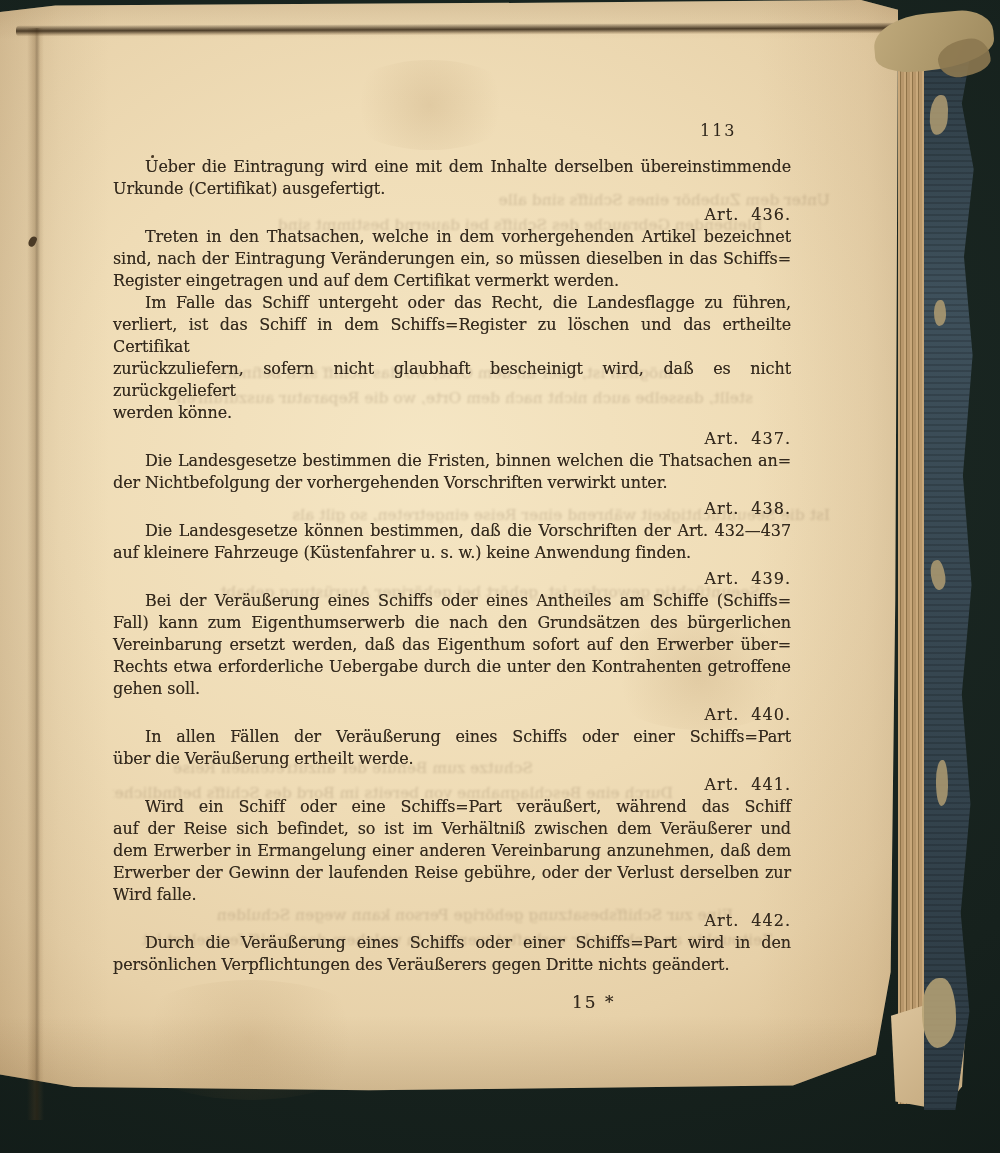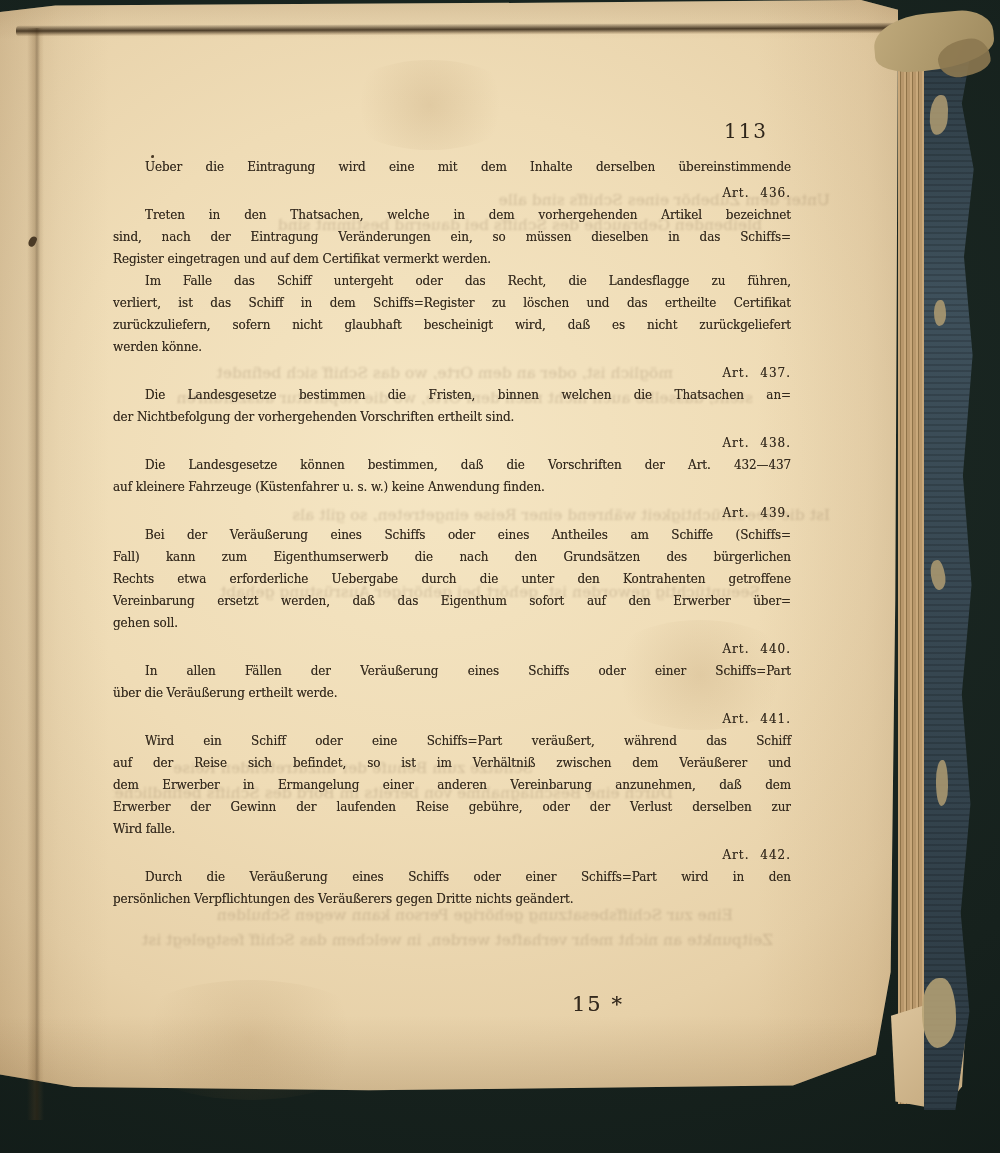--- a/index.html
+++ b/index.html
@@ -33,30 +33,30 @@
     border-radius:50% 40% 55% 45%/45% 55% 40% 50%;}
   .torn{position:absolute;left:874px;top:13px;width:120px;height:57px;
     background:linear-gradient(120deg,#c0aa7c,#9e8a5e);
     border-radius:46% 28% 60% 34%/52% 40% 46% 30%;transform:rotate(-5deg);}
   .torn2{position:absolute;left:938px;top:40px;width:52px;height:36px;background:#8c7850;
     border-radius:55% 35% 50% 40%/45% 55% 35% 50%;transform:rotate(-12deg);opacity:.9;}
   .speck{position:absolute;background:#4a3a26;border-radius:60% 40% 50% 50%;}
   .stain{position:absolute;border-radius:50%;
     background:radial-gradient(circle, rgba(150,110,60,.16), transparent 70%);}
   
-  .pagenum{position:absolute;left:700px;top:121px;width:92px;text-align:center;
-    font-size:20px;line-height:20px;letter-spacing:2px;color:#2f261b;}
+  .pagenum{position:absolute;left:700px;top:121px;width:92px;text-align:left;
+    font-size:16px;line-height:20px;letter-spacing:2px;color:#2f261b;}
   .textblock{position:absolute;left:113px;top:156px;width:678px;color:#33291d;
-    font-size:12px;line-height:22px;letter-spacing:-.1px;
+    font-size:16px;line-height:22px;letter-spacing:-.1px;
     text-shadow:0 0 .5px rgba(51,41,29,.55);}
   .ln{min-height:22px;}
   .ln.just{text-align:justify;text-align-last:justify;}
   .ln.indent{text-indent:32px;}
   .hd{text-align:right;letter-spacing:1px;word-spacing:6px;margin:4px 0 0;}
-  .sig{position:absolute;left:572px;top:992px;width:90px;font-size:21px;
+  .sig{position:absolute;left:572px;top:992px;width:90px;font-size:17px;
     letter-spacing:2px;color:#33291d;text-shadow:0 0 .5px rgba(51,41,29,.5);}
   .bleed{position:absolute;transform:scaleX(-1);filter:blur(1.1px);color:#7a6244;opacity:.26;
     font-size:15.5px;line-height:20px;white-space:nowrap;overflow:hidden;pointer-events:none;}
 </style>
 </head>
 <body>
 
 <div class="canvas">
 
   <div class="page"></div>
@@ -89,39 +89,40 @@
       <div class="bleed" style="top: 582px; left: 200px; width: 560px;">Seeuntüchtig geworden ist, gehört bei gehöriger Ausrüstung gehabt</div>
       <div class="bleed" style="top: 758px; left: 113px; width: 420px;">Schutze zum Behufe der anzutretenden Reise</div>
       <div class="bleed" style="top: 783px; left: 113px; width: 560px;">Durch eine Beschlagnahme von bereits im Bord des Schiffs befindlichen</div>
       <div class="bleed" style="top: 905px; left: 113px; width: 620px;">Eine zur Schiffsbesatzung gehörige Person kann wegen Schulden</div>
       <div class="bleed" style="top: 930px; left: 113px; width: 660px;">Zeitpunkte an nicht mehr verhaftet werden, in welchem das Schiff festgelegt ist</div>
     </div>
 
   <div class="pagenum">113</div>
   <div class="textblock" id="line-host">
       <div class="ln indent just">Ueber die Eintragung wird eine mit dem Inhalte derselben übereinstimmende</div>
+      <div class="ln">Urkunde (Certifikat) ausgefertigt.</div>
       <div class="hd">Art. 436.</div>
       <div class="ln indent just">Treten in den Thatsachen, welche in dem vorhergehenden Artikel bezeichnet</div>
       <div class="ln just">sind, nach der Eintragung Veränderungen ein, so müssen dieselben in das Schiffs=</div>
       <div class="ln">Register eingetragen und auf dem Certifikat vermerkt werden.</div>
       <div class="ln indent just">Im Falle das Schiff untergeht oder das Recht, die Landesflagge zu führen,</div>
       <div class="ln just">verliert, ist das Schiff in dem Schiffs=Register zu löschen und das ertheilte Certifikat</div>
       <div class="ln just">zurückzuliefern, sofern nicht glaubhaft bescheinigt wird, daß es nicht zurückgeliefert</div>
       <div class="ln">werden könne.</div>
       <div class="hd">Art. 437.</div>
       <div class="ln indent just">Die Landesgesetze bestimmen die Fristen, binnen welchen die Thatsachen an=</div>
-      <div class="ln">der Nichtbefolgung der vorhergehenden Vorschriften ertheilt sind.</div>
+      <div class="ln">der Nichtbefolgung der vorhergehenden Vorschriften verwirkt unter.</div>
       <div class="hd">Art. 438.</div>
       <div class="ln indent just">Die Landesgesetze können bestimmen, daß die Vorschriften der Art. 432—437</div>
       <div class="ln">auf kleinere Fahrzeuge (Küstenfahrer u. s. w.) keine Anwendung finden.</div>
       <div class="hd">Art. 439.</div>
       <div class="ln indent just">Bei der Veräußerung eines Schiffs oder eines Antheiles am Schiffe (Schiffs=</div>
       <div class="ln just">Fall) kann zum Eigenthumserwerb die nach den Grundsätzen des bürgerlichen</div>
+      <div class="ln just">Vereinbarung ersetzt werden, daß das Eigenthum sofort auf den Erwerber über=</div>
       <div class="ln just">Rechts etwa erforderliche Uebergabe durch die unter den Kontrahenten getroffene</div>
-      <div class="ln just">Vereinbarung ersetzt werden, daß das Eigenthum sofort auf den Erwerber über=</div>
       <div class="ln">gehen soll.</div>
       <div class="hd">Art. 440.</div>
       <div class="ln indent just">In allen Fällen der Veräußerung eines Schiffs oder einer Schiffs=Part</div>
       <div class="ln">über die Veräußerung ertheilt werde.</div>
       <div class="hd">Art. 441.</div>
       <div class="ln indent just">Wird ein Schiff oder eine Schiffs=Part veräußert, während das Schiff</div>
       <div class="ln just">auf der Reise sich befindet, so ist im Verhältniß zwischen dem Veräußerer und</div>
       <div class="ln just">dem Erwerber in Ermangelung einer anderen Vereinbarung anzunehmen, daß dem</div>
       <div class="ln just">Erwerber der Gewinn der laufenden Reise gebühre, oder der Verlust derselben zur</div>
       <div class="ln">Wird falle.</div>

